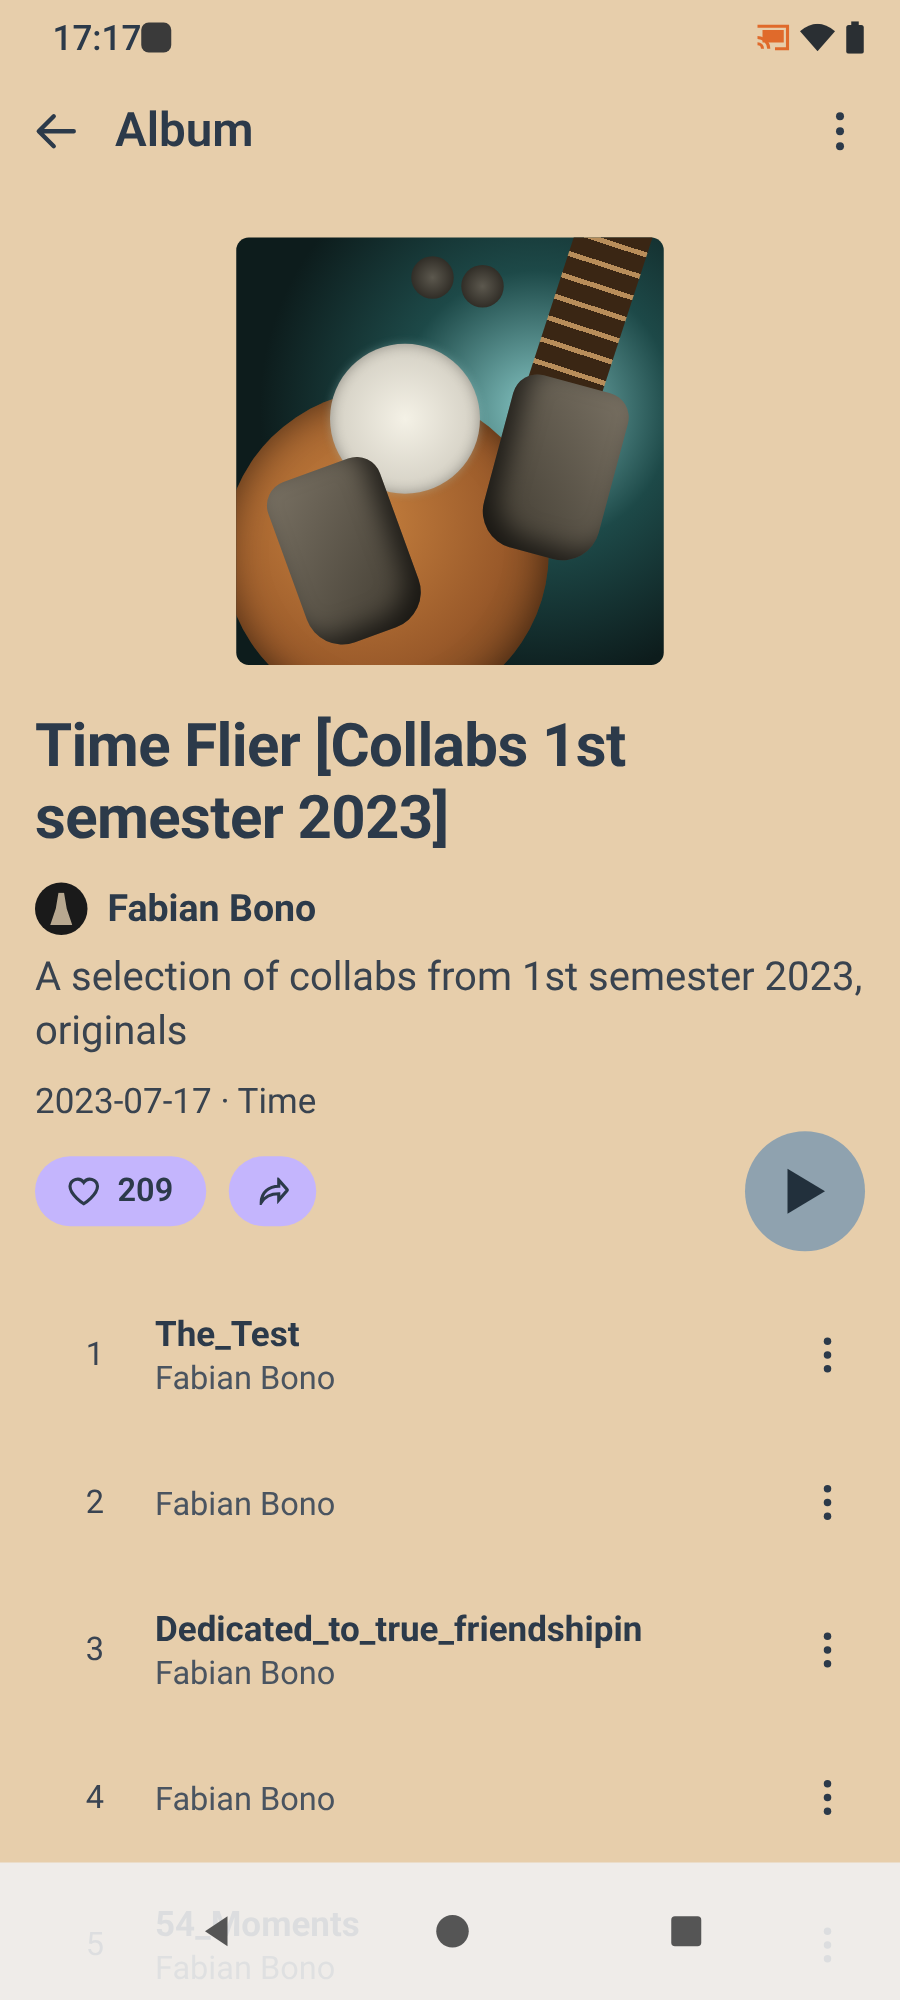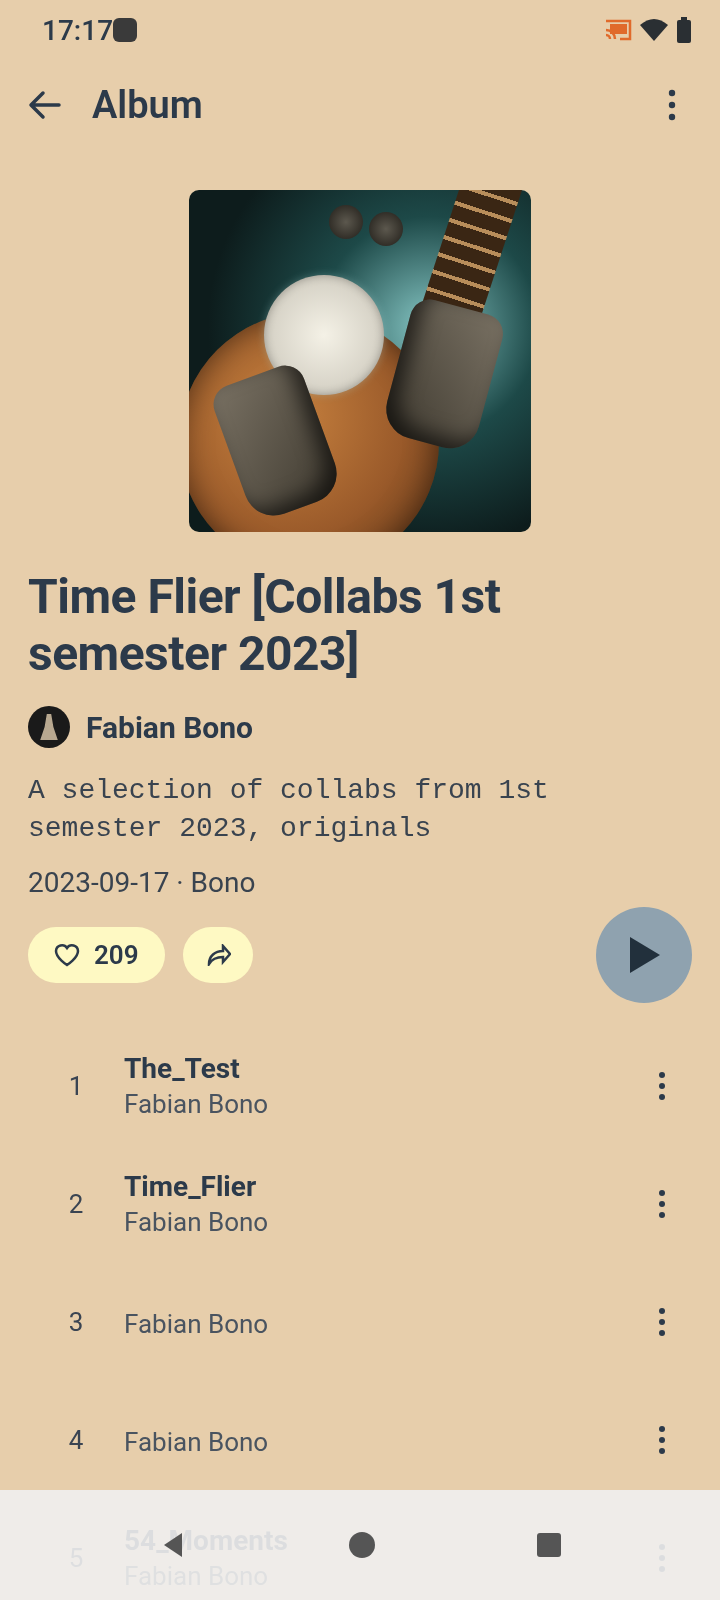--- a/index.html
+++ b/index.html
@@ -93,28 +93,28 @@
   .artist-row { display: flex; align-items: center; gap: 16px; margin-top: 24px; }
   .avatar {
     width: 42px; height: 42px; border-radius: 50%; background: #1a1a1a;
     position: relative; overflow: hidden;
   }
   .avatar::after{
     content:""; position:absolute; left:10px; top:8px; width:22px; height:26px;
     background:#b8a890; clip-path: polygon(40% 0,60% 0,70% 50%,90% 100%,10% 100%,30% 50%);
   }
   .artist-name { font-size: 30px; font-weight: 700; }
-  .desc { font-size: 28px; margin-top: 24px; color: #39434f; line-height: 1.35; font-family: Liberation Mono, monospace;}
+  .desc { font-size: 32px; margin-top: 12px; color: #39434f; line-height: 1.35;}
   .meta { font-size: 28px; margin-top: 18px; color: #39434f; }
 
   
   .actions { display: flex; align-items: center; gap: 18px; margin-top: 28px; position: relative;}
   .pill {
     display: flex; align-items: center; gap: 14px;
-    background: #fef9c3; border-radius: 40px;
+    background: #c4b5fd; border-radius: 40px;
     height: 56px; padding: 0 26px;
     font-size: 26px; font-weight: 600; color: #2c3a4a;
   }
   .pill.icon-only { padding: 0 22px; }
   .play-btn {
     position: absolute; right: 0; top: -20px;
     width: 96px; height: 96px; border-radius: 50%;
     background: #8fa2af; display: flex; align-items: center; justify-content: center;
   }
 
@@ -197,21 +197,21 @@
   <div class="album-title">Time Flier [Collabs 1st semester 2023]</div>
 
   <div class="artist-row">
     <div class="avatar"></div>
     <div class="artist-name">Fabian Bono</div>
   </div>
 
   <div class="desc">A selection of collabs from 1st semester 2023, originals</div>
 
   <div class="meta">
-    <span>2023-09-17</span><span> · </span><span>Bono</span>
+    <span>2023-07-17</span><span> · </span><span>Time</span>
   </div>
 
   <div class="actions">
     <div class="pill">
       <svg width="26" height="24" viewBox="0 0 26 24">
           <path fill="none" stroke="#2c3a4a" stroke-width="2.5" d="M13 22s-11-7-11-14a6 6 0 0 1 11-3 6 6 0 0 1 11 3c0 7-11 14-11 14z"></path>
         </svg>
       <span>209</span>
     </div>
     <div class="pill icon-only">
@@ -239,35 +239,35 @@
             <circle cx="4" cy="4" r="3" fill="#2c3a4a"></circle>
             <circle cx="4" cy="15" r="3" fill="#2c3a4a"></circle>
             <circle cx="4" cy="26" r="3" fill="#2c3a4a"></circle>
           </svg>
       </div>
     </div>
 
     <div class="track-row">
       <div class="track-num">2</div>
       <div class="track-info">
-        <div class="track-title">Time_Flier</div>
         <div class="track-artist">Fabian Bono</div>
       </div>
       <div class="track-more">
         <svg width="8" height="30" viewBox="0 0 8 30">
             <circle cx="4" cy="4" r="3" fill="#2c3a4a"></circle>
             <circle cx="4" cy="15" r="3" fill="#2c3a4a"></circle>
             <circle cx="4" cy="26" r="3" fill="#2c3a4a"></circle>
           </svg>
       </div>
     </div>
 
     <div class="track-row">
       <div class="track-num">3</div>
       <div class="track-info">
+        <div class="track-title">Dedicated_to_true_friendshipin</div>
         <div class="track-artist">Fabian Bono</div>
       </div>
       <div class="track-more">
         <svg width="8" height="30" viewBox="0 0 8 30">
             <circle cx="4" cy="4" r="3" fill="#2c3a4a"></circle>
             <circle cx="4" cy="15" r="3" fill="#2c3a4a"></circle>
             <circle cx="4" cy="26" r="3" fill="#2c3a4a"></circle>
           </svg>
       </div>
     </div>

